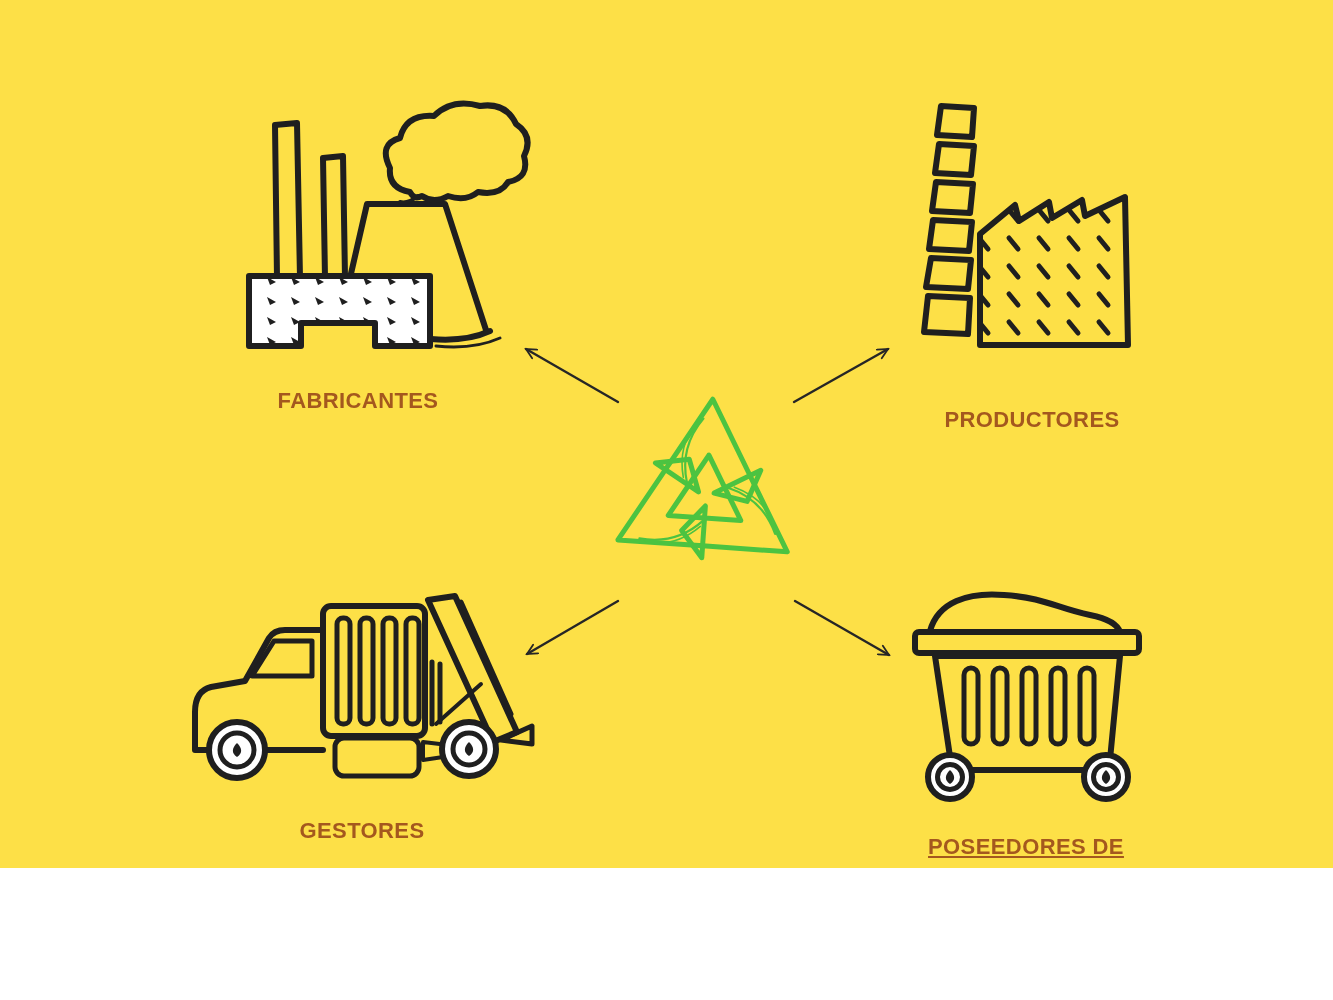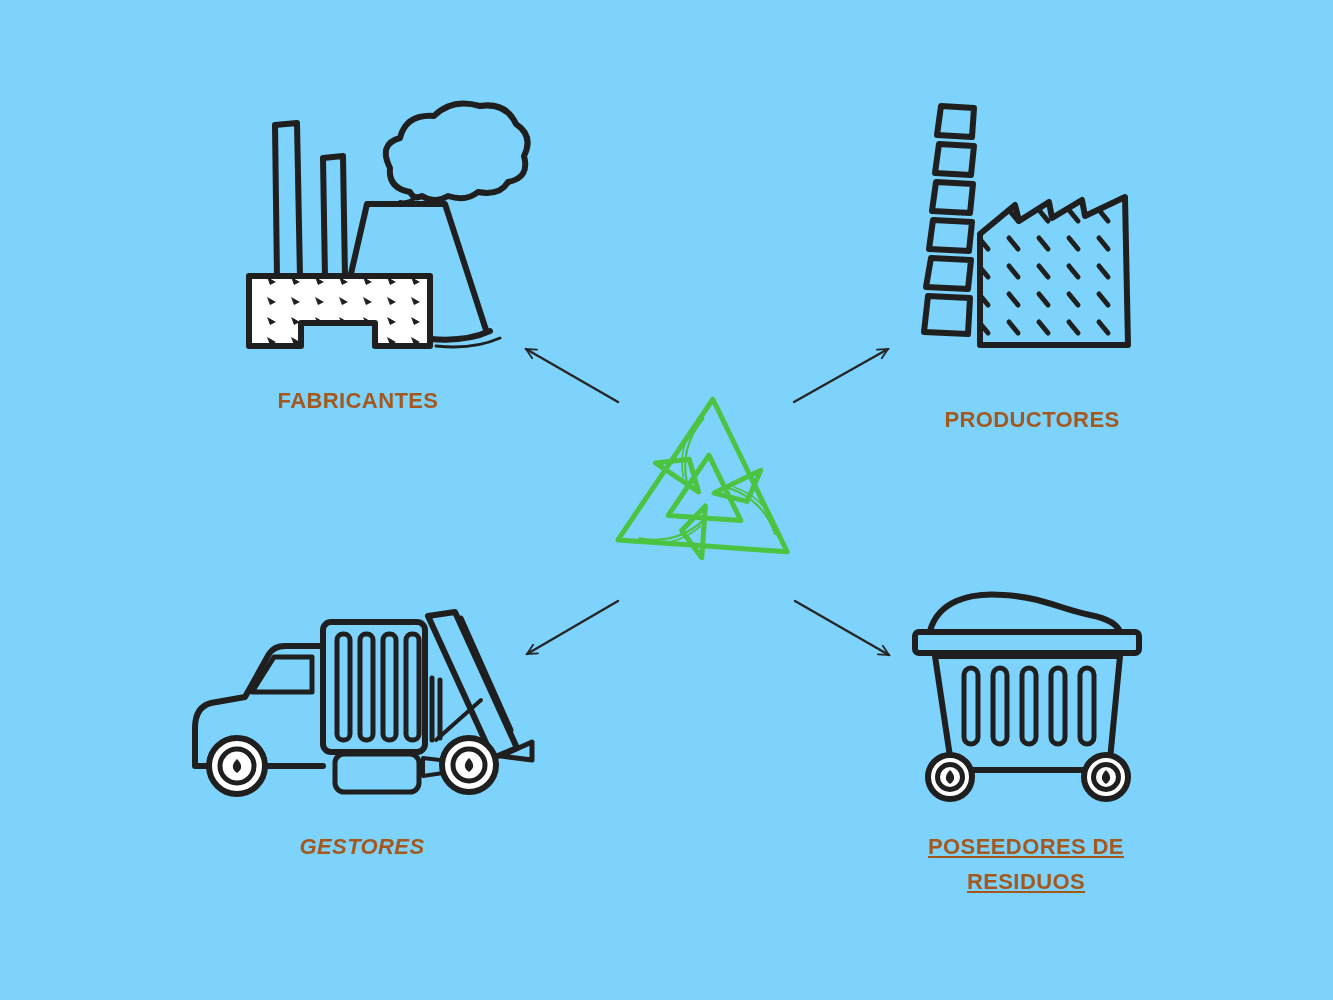--- a/index.html
+++ b/index.html
@@ -1,17 +1,17 @@
 <!DOCTYPE html>
 <html><head>
 <meta charset="utf-8">
 <style>
   html,body{margin:0;padding:0;background:#ffffff;}
   .canvas{
-    position:relative;width:1333px;height:1000px;background:#7dd3fc;
+    position:relative;width:1333px;height:868px;background:#fde047;
     font-family:"Liberation Sans", sans-serif;overflow:hidden;
   }
   .node{position:absolute;}
   .node-label{
     position:absolute;text-align:center;
     color:#a4581e;font-size:22px;font-weight:700;letter-spacing:.4px;
     line-height:1.6;
   }
   svg{display:block;}
 </style>
@@ -87,21 +87,21 @@
       </marker>
     </defs>
     <g stroke="#262626" stroke-width="2.4" stroke-linecap="round">
       <line x1="118" y1="72" x2="26" y2="19" marker-end="url(#ah)"></line>
       <line x1="294" y1="72" x2="388" y2="19" marker-end="url(#ah)"></line>
       <line x1="118" y1="271" x2="27" y2="324" marker-end="url(#ah)"></line>
       <line x1="295" y1="271" x2="389" y2="325" marker-end="url(#ah)"></line>
     </g>
   </svg>
 
-  <div class="node" style="left:185px;top:608px;width:354px;height:270px;font-style:italic;">
+  <div class="node" style="left:185px;top:592px;width:354px;height:270px;">
     <svg width="350" height="200" viewBox="0 0 350 200">
       <g fill="none" stroke="#1f1f1f" stroke-width="6" stroke-linejoin="round" stroke-linecap="round">
 
         <path d="M138,158 L10,158 L10,120 Q10,99 26,95 L60,89 L84,46 Q89,38 100,38 L138,38"></path>
         <path d="M67,84 L89,49 L127,49 L127,84 Z" stroke-width="5"></path>
 
         <rect x="138" y="14" width="102" height="130" rx="8"></rect>
         <rect x="152" y="26" width="13" height="106" rx="6" stroke-width="5"></rect>
         <rect x="175" y="26" width="13" height="106" rx="6" stroke-width="5"></rect>
         <rect x="198" y="26" width="13" height="106" rx="6" stroke-width="5"></rect>

